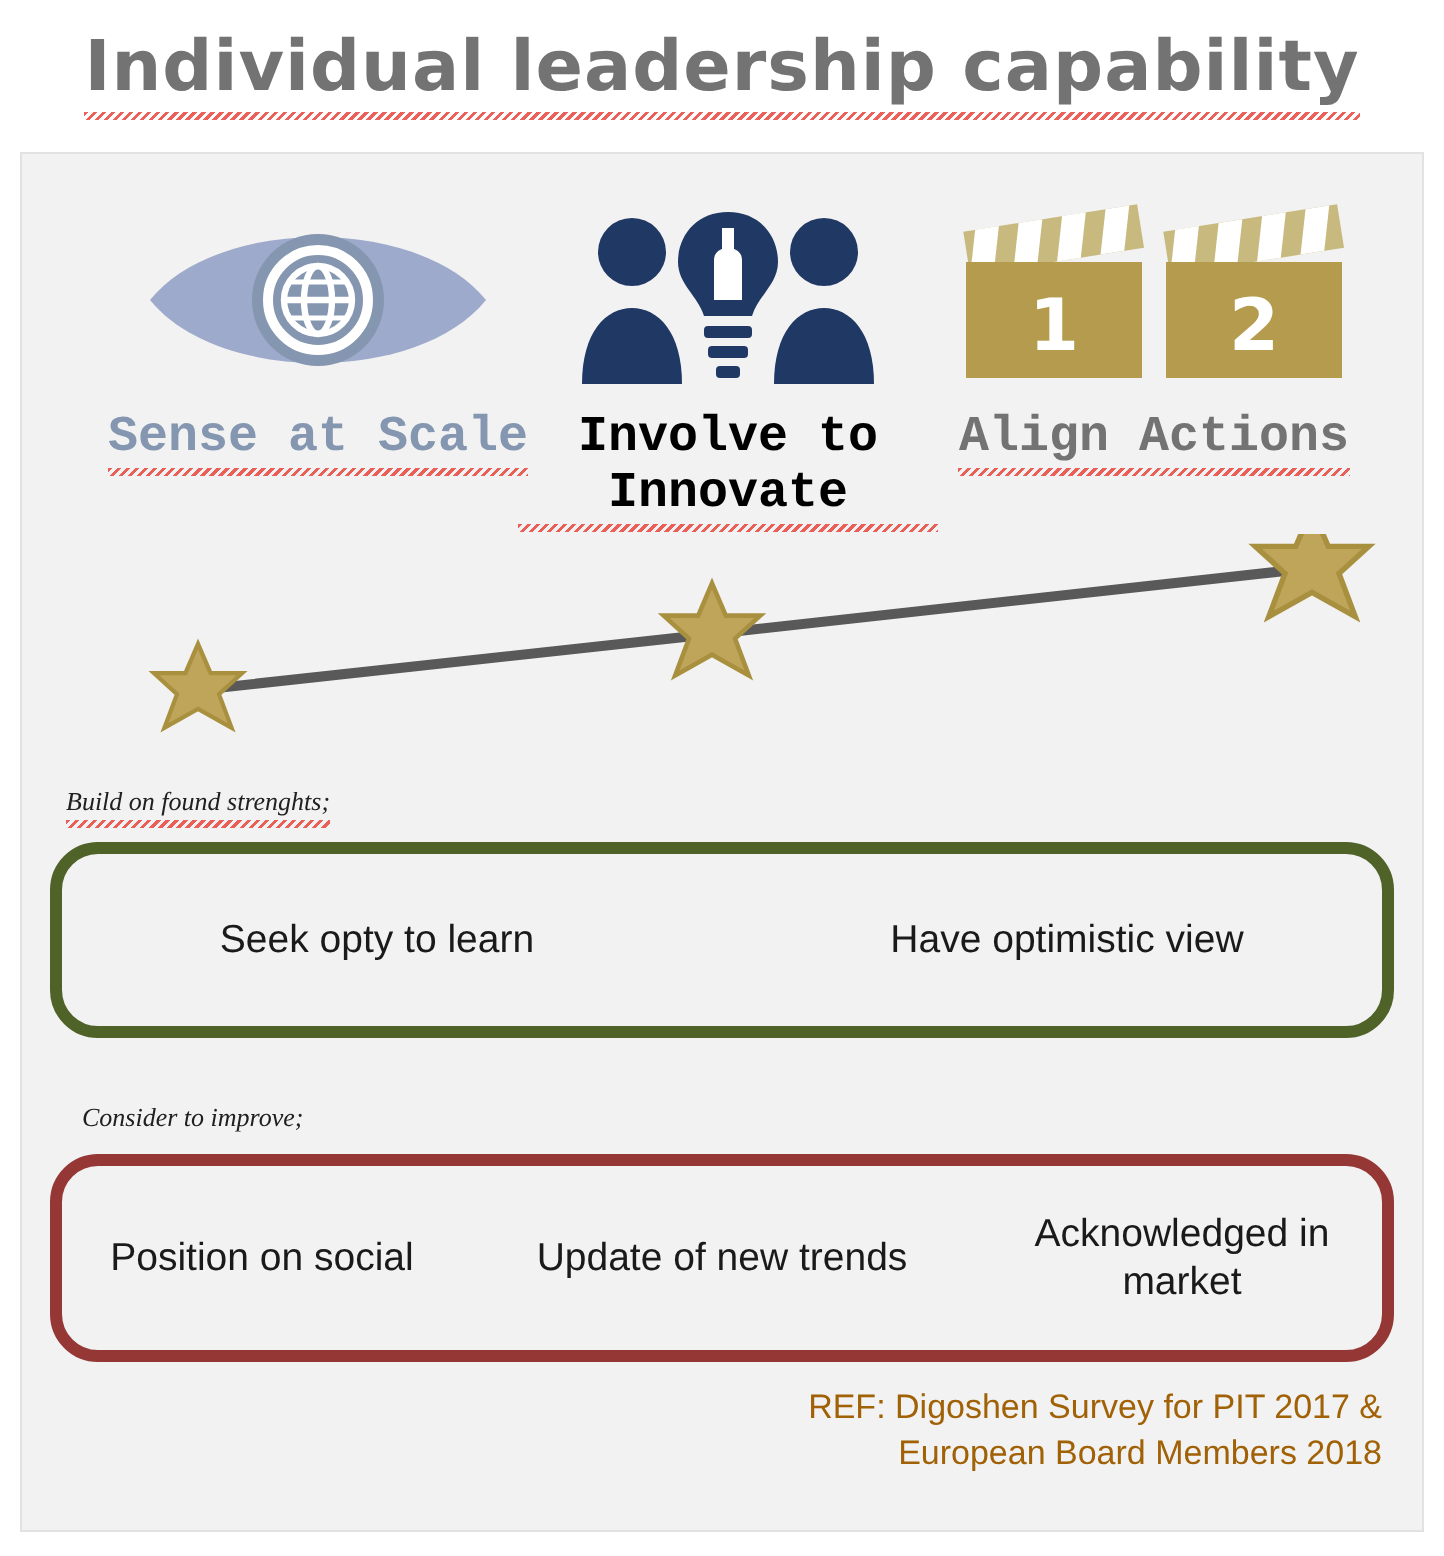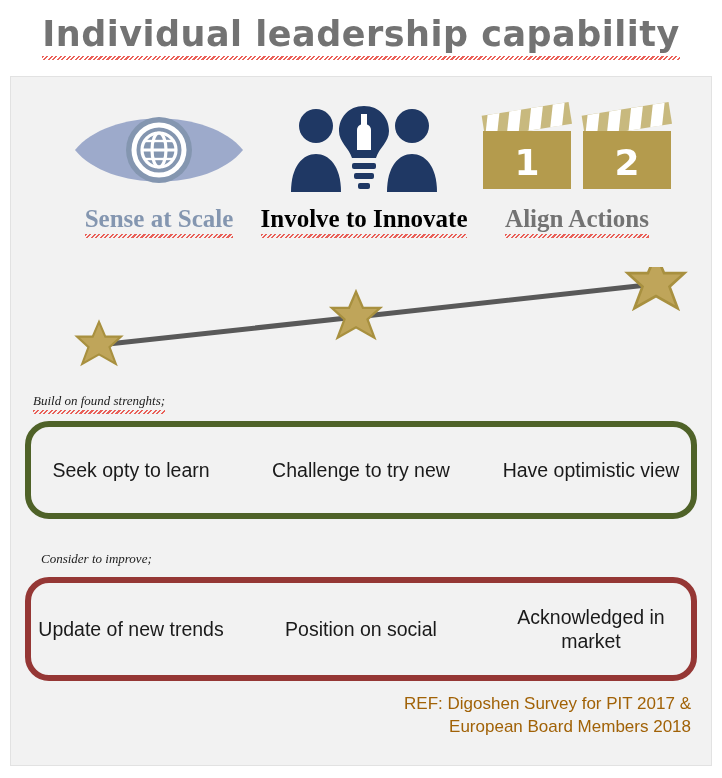--- a/index.html
+++ b/index.html
@@ -90,21 +90,21 @@
   .icon-col.c2 { left: 248px; width: 210px; }
   .icon-col.c3 { left: 450px; width: 232px; }
 
   .icon-box {
     height: 110px;
     display: flex;
     align-items: center;
     justify-content: center;
   }
   .icon-label {
-    font-family: Liberation Serif, serif;
+    font-family: Liberation Mono, monospace;
     font-size: 25px;
     font-weight: bold;
     line-height: 1.12;
     display: inline-block;
     position: relative;
   }
   .lbl-sense   { color: #8496B0; }
   .lbl-involve { color: #000000; }
   .lbl-align   { color: #737373; }
 
@@ -276,30 +276,29 @@
         <path transform="translate(645,17) scale(1.35)" d="M0,-22 L6,-8 L21,-8 L10,2 L16,18 L0,9 L-16,18 L-10,2 L-21,-8 L-6,-8 Z"></path>
       </g>
     </svg>
   </div>
 
   <div class="caption cap-build">
     <span class="sq-under">Build on found strenghts;</span>
   </div>
   <div class="round-box box-green">
     <div class="box-cell">Seek opty to learn</div>
-    <div class="box-cell">Challenge to try new</div>
     <div class="box-cell">Have optimistic view</div>
   </div>
 
   <div class="caption cap-consider">
     <span>Consider to improve;</span>
   </div>
   <div class="round-box box-red">
+    <div class="box-cell">Position on social</div>
     <div class="box-cell">Update of new trends</div>
-    <div class="box-cell">Position on social</div>
     <div class="box-cell">Acknowledged in market</div>
   </div>
 
   <div class="ref">
     <div>REF: Digoshen Survey for PIT 2017 &amp;</div>
     <div>European Board Members 2018</div>
   </div>
 
 </div>
 

